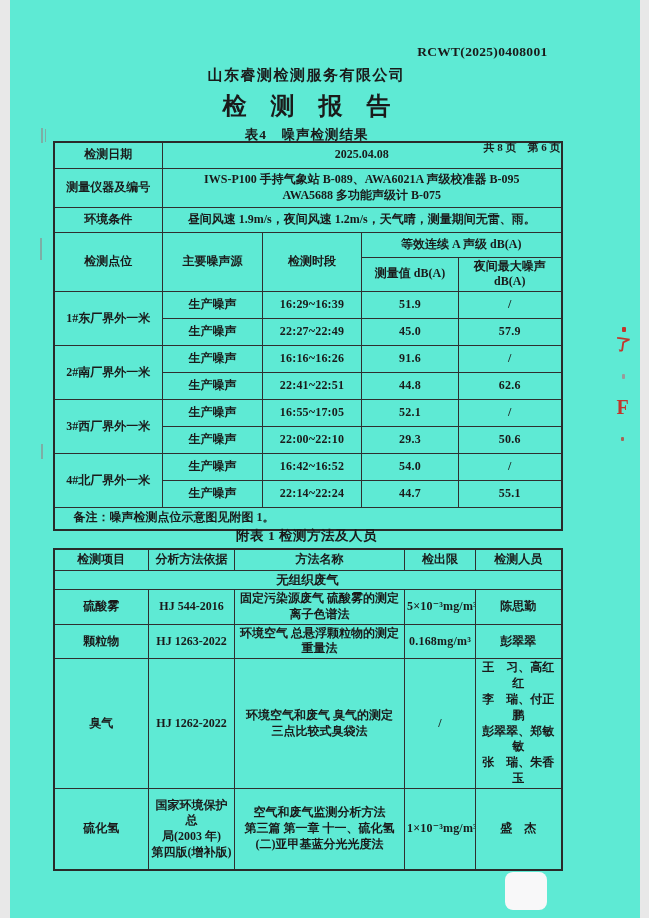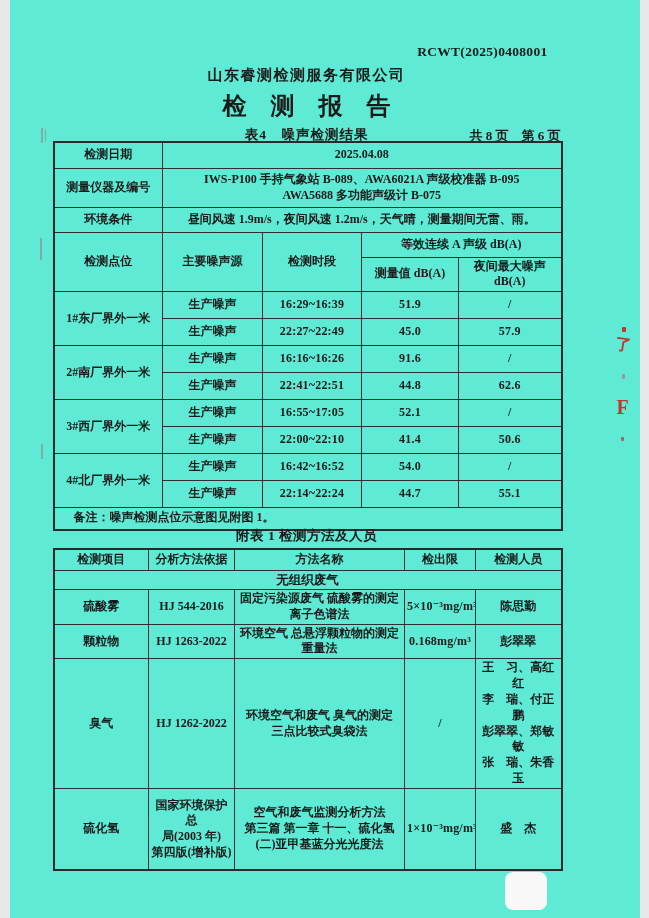--- a/index.html
+++ b/index.html
@@ -7,21 +7,21 @@
     position:relative;width:630px;height:918px;background:#5eead4;
     font-family:"Liberation Serif","DejaVu Serif",serif;color:#1a1a1a;
     overflow:hidden;margin:0 auto;
   }
   .abs{position:absolute;}
   .report-no{top:44px;right:92px;font-size:13.5px;font-weight:700;letter-spacing:.3px;}
   .company{top:66px;left:43px;width:508px;text-align:center;font-size:15px;font-weight:700;letter-spacing:1.5px;}
   .doc-title{top:90px;left:43px;width:508px;text-align:center;font-size:24px;font-weight:700;letter-spacing:9px;text-indent:9px;}
   .caption-row{top:126px;left:43px;width:508px;height:18px;}
   .table-caption{position:absolute;left:0;width:100%;text-align:center;font-size:13.5px;font-weight:700;letter-spacing:1px;}
-  .pagination{position:absolute;right:0;top:1px;font-size:13px;font-weight:700;}
+  .pagination{position:absolute;right:0;top:14px;font-size:11px;font-weight:700;}
   .methods-caption{top:527px;left:43px;width:508px;text-align:center;font-size:13.5px;font-weight:700;letter-spacing:.5px;}
 
   table{border-collapse:collapse;table-layout:fixed;position:absolute;background:transparent;}
   .noise{left:43px;top:141px;width:508px;border:2px solid #2a2a2a;}
   .methods{left:43px;top:548px;width:508px;border:2px solid #2a2a2a;}
   td,th{
     border:1.5px solid #2f2f2f;font-size:12px;font-weight:700;text-align:center;
     vertical-align:middle;padding:1px 2px;line-height:1.32;overflow:hidden;
   }
   .ml{white-space:pre-line;}
@@ -113,21 +113,21 @@
       <tr style="height:27px">
         <td rowspan="2">3#西厂界外一米</td>
         <td>生产噪声</td>
         <td class="num">16:55~17:05</td>
         <td class="num">52.1</td>
         <td class="num">/</td>
       </tr>
       <tr style="height:27px">
         <td>生产噪声</td>
         <td class="num">22:00~22:10</td>
-        <td class="num">41.4</td>
+        <td class="num">29.3</td>
         <td class="num">50.6</td>
       </tr>
 
       <tr style="height:27px">
         <td rowspan="2">4#北厂界外一米</td>
         <td>生产噪声</td>
         <td class="num">16:42~16:52</td>
         <td class="num">54.0</td>
         <td class="num">/</td>
       </tr>

